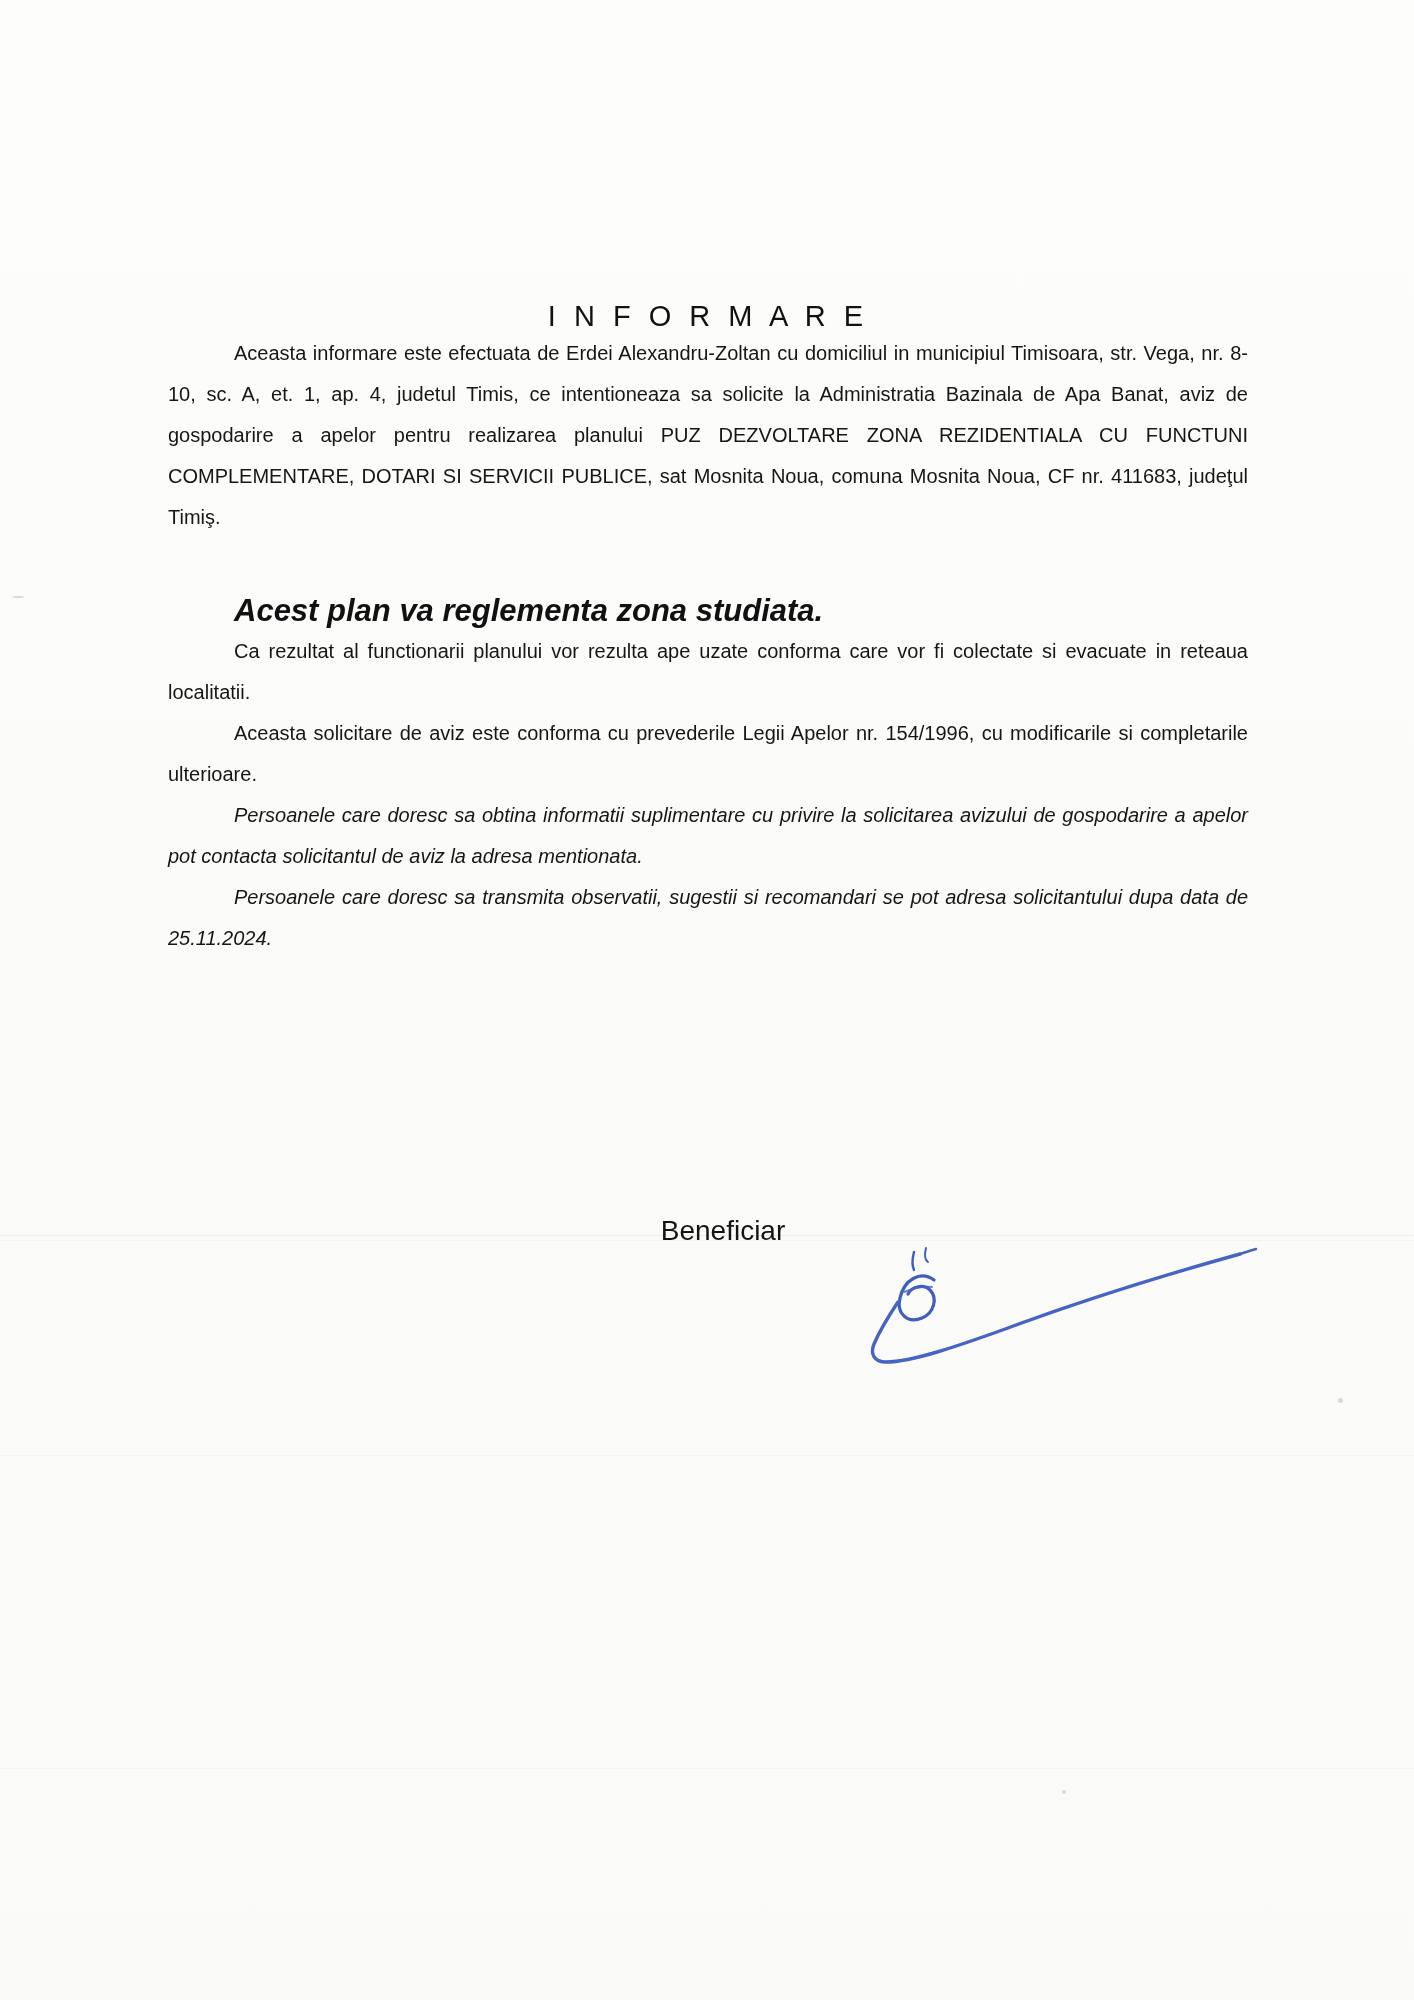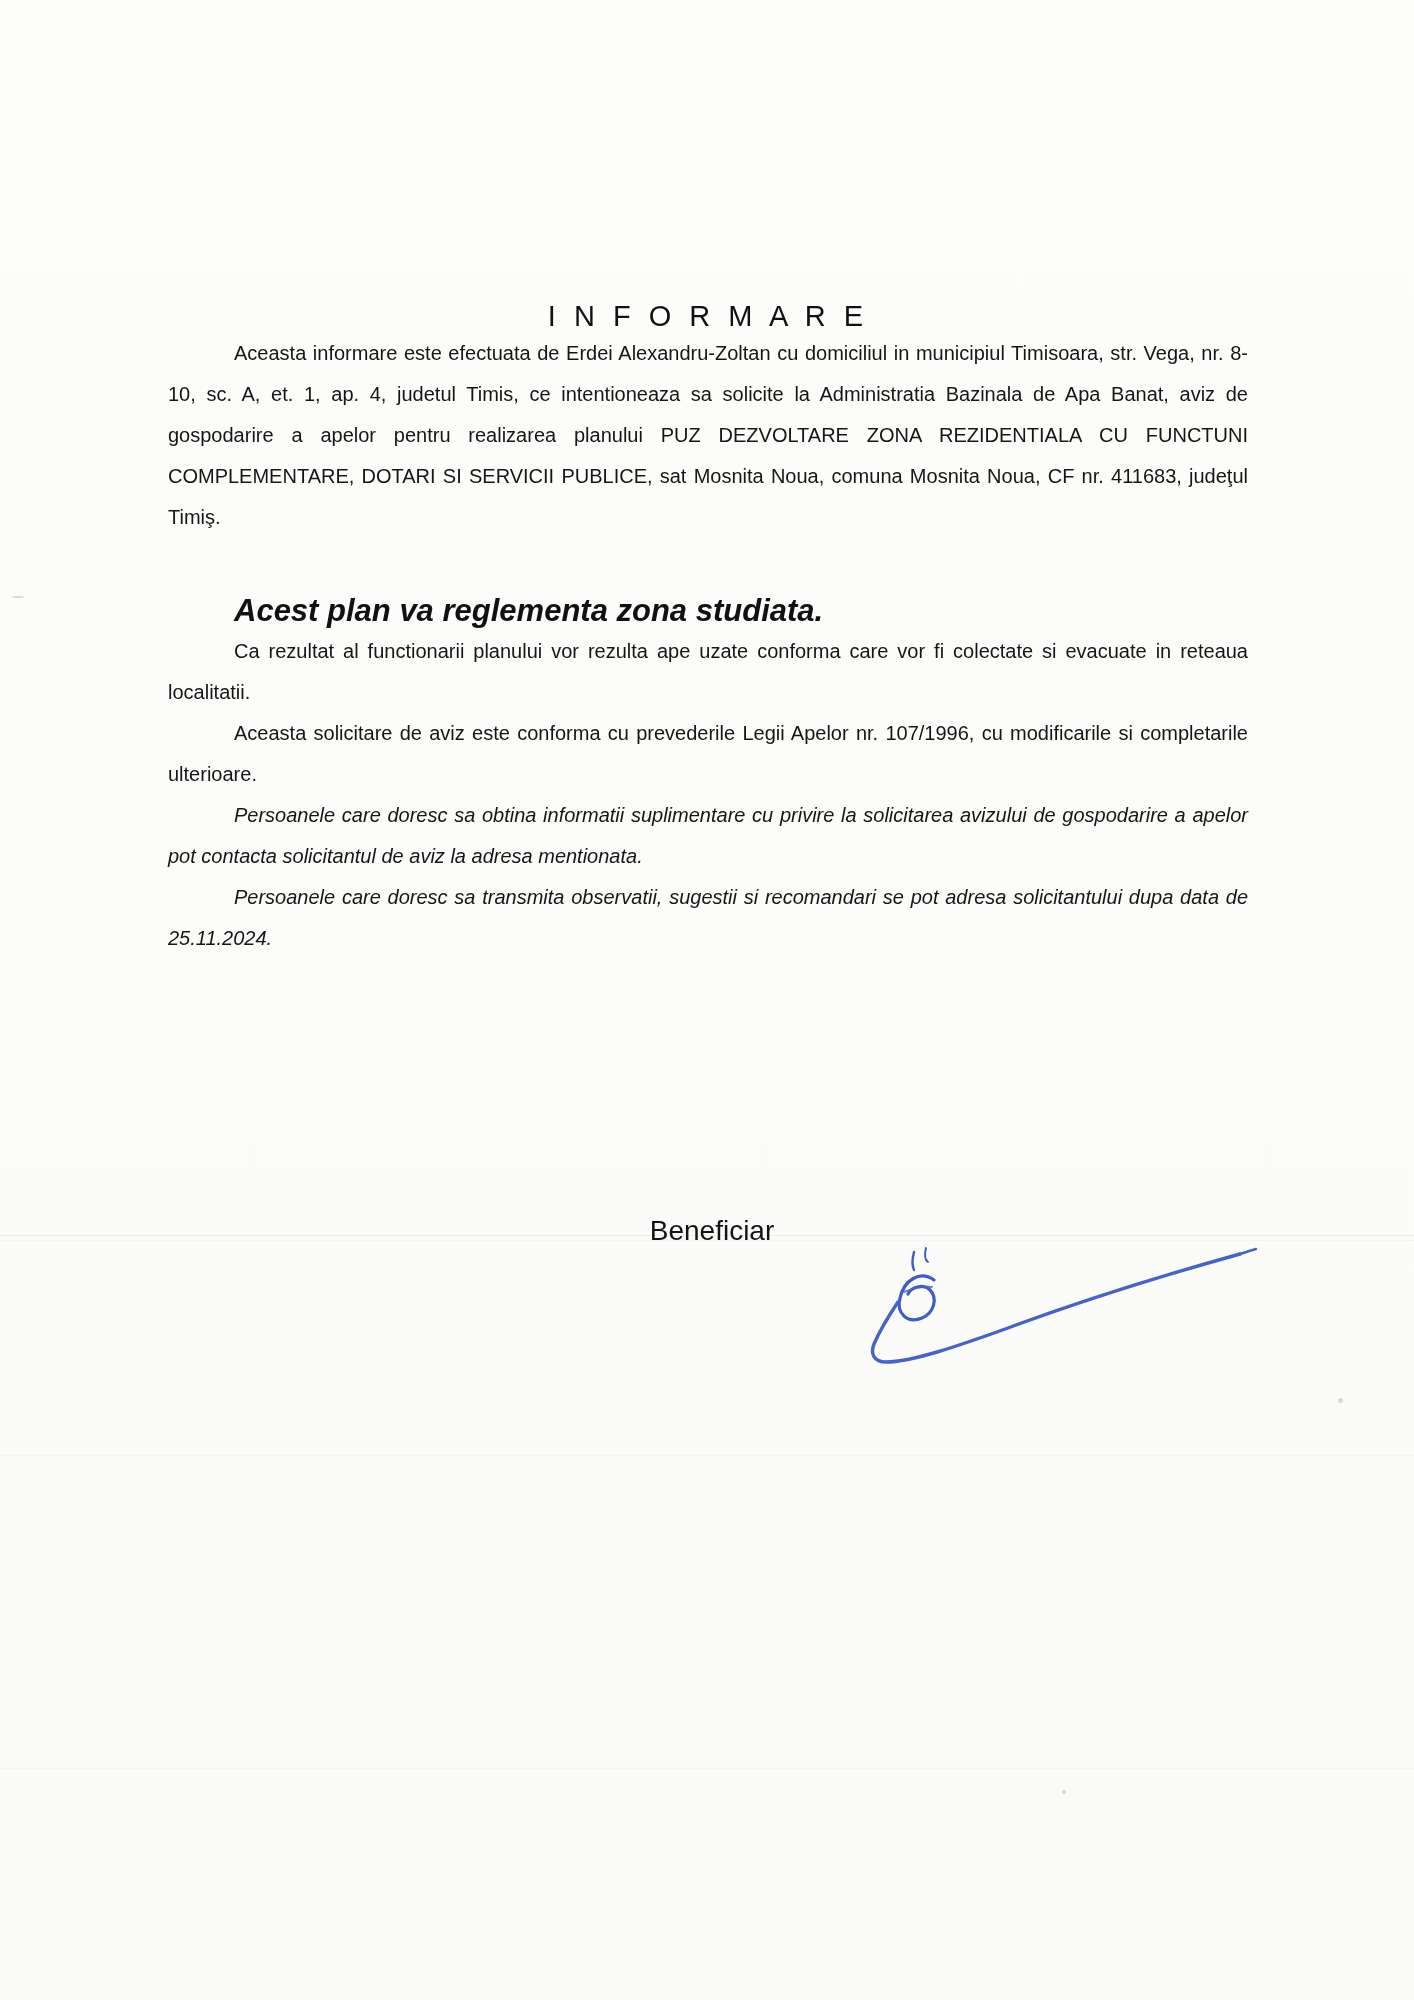--- a/index.html
+++ b/index.html
@@ -85,21 +85,21 @@
   }
 
   .gap-small { margin-top: 0px; }
 
   .italic {
     font-style: italic;
   }
 
   .beneficiary {
     position: absolute;
-    left: 4px;
+    left: 15px;
     top: 1215px;
     width: 1080px;
     text-align: center;
     font-size: 28px;
     color: #141414;
   }
 
   .signature {
     position: absolute;
     left: 700px;
@@ -128,21 +128,21 @@
   <div class="content">
 
     <div class="doc-title no-select">I N F O R M A R E</div>
 
     <p class="body-par indent block-1">Aceasta informare este efectuata de Erdei Alexandru-Zoltan cu domiciliul in municipiul Timisoara, str. Vega, nr. 8-10, sc. A, et. 1, ap. 4, judetul Timis, ce intentioneaza sa solicite la Administratia Bazinala de Apa Banat, aviz de gospodarire a apelor pentru realizarea planului PUZ DEZVOLTARE ZONA REZIDENTIALA CU FUNCTUNI COMPLEMENTARE, DOTARI SI SERVICII PUBLICE, sat Mosnita Noua, comuna Mosnita Noua, CF nr. 411683, judeţul Timiş.</p>
 
     <p class="bold-line">Acest plan va reglementa zona studiata.</p>
 
     <p class="body-par indent gap-small">Ca rezultat al functionarii planului vor rezulta ape uzate conforma care vor fi colectate si evacuate in reteaua localitatii.</p>
 
-    <p class="body-par indent gap-small">Aceasta solicitare de aviz este conforma cu prevederile Legii Apelor nr. 107/1996, cu modificarile si completarile ulterioare.</p>
+    <p class="body-par indent gap-small">Aceasta solicitare de aviz este conforma cu prevederile Legii Apelor nr. 154/1996, cu modificarile si completarile ulterioare.</p>
 
     <p class="body-par indent italic gap-small">Persoanele care doresc sa obtina informatii suplimentare cu privire la solicitarea avizului de gospodarire a apelor pot contacta solicitantul de aviz la adresa mentionata.</p>
 
     <p class="body-par indent italic gap-small">Persoanele care doresc sa transmita observatii, sugestii si recomandari se pot adresa solicitantului dupa data de 25.11.2024.</p>
 
     <div class="beneficiary no-select">Beneficiar</div>
 
     <div class="signature">
       <svg width="430" height="150" viewBox="0 0 430 150" fill="none" xmlns="http://www.w3.org/2000/svg">
         <path d="M46 12 C44 20, 44 26, 46 30" stroke="#3f5fc0" stroke-width="2.4" stroke-linecap="round"></path>

